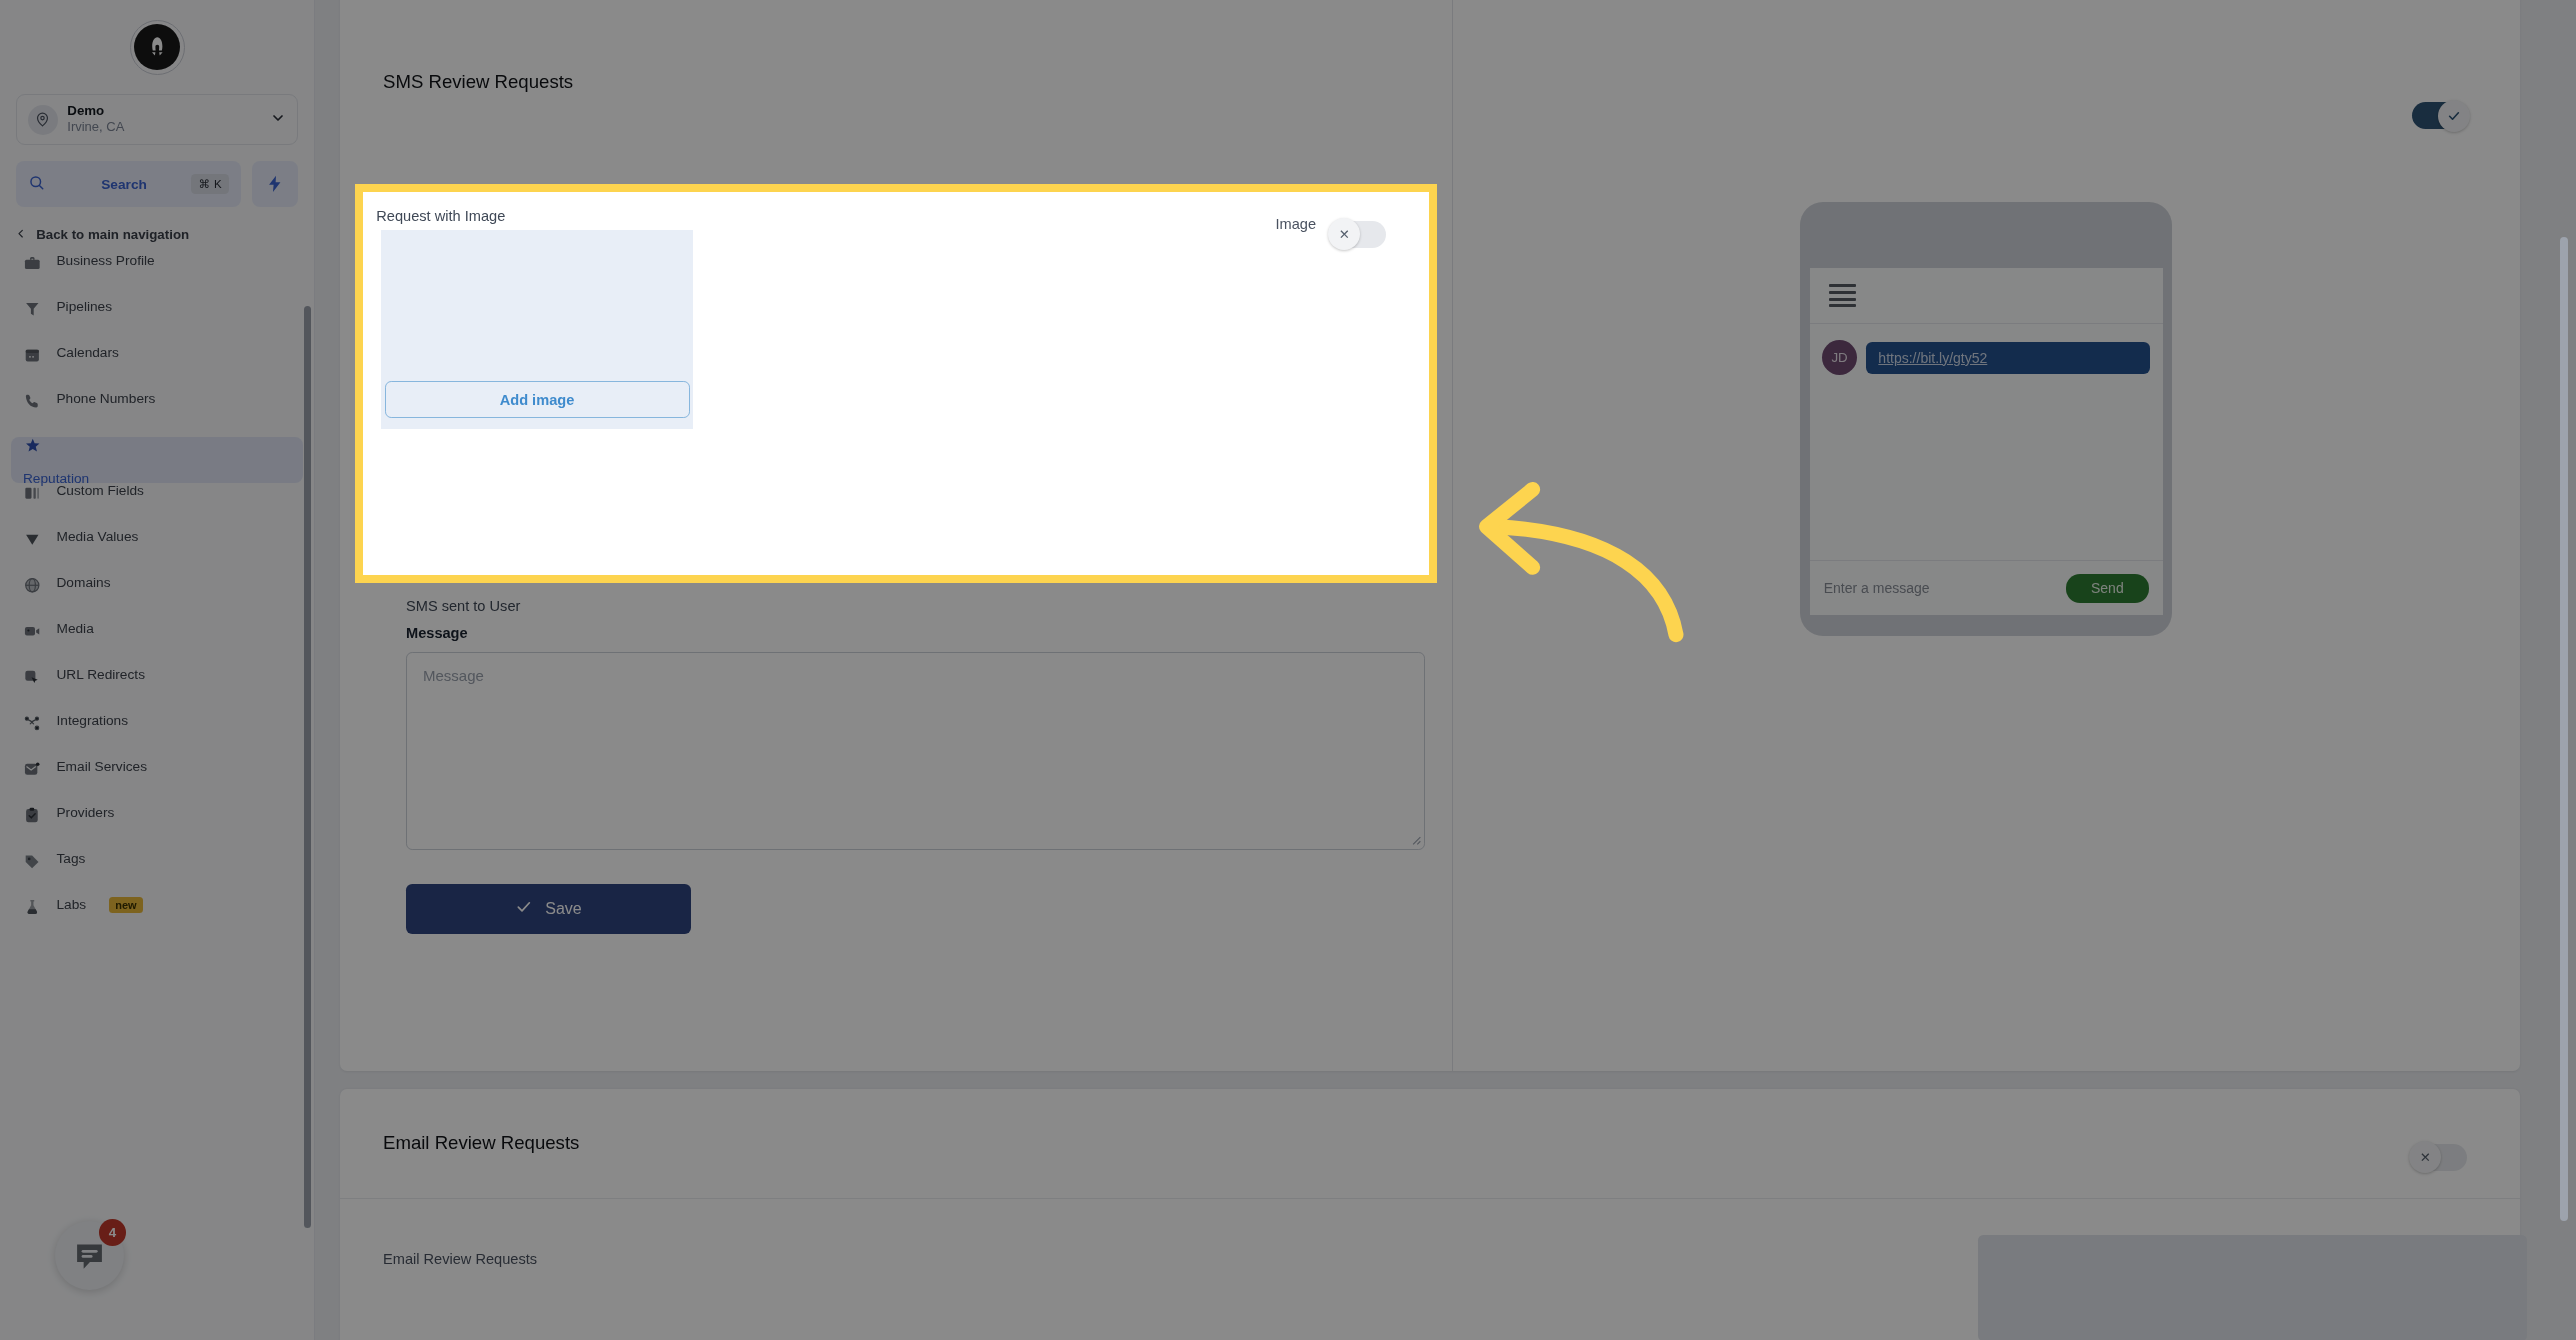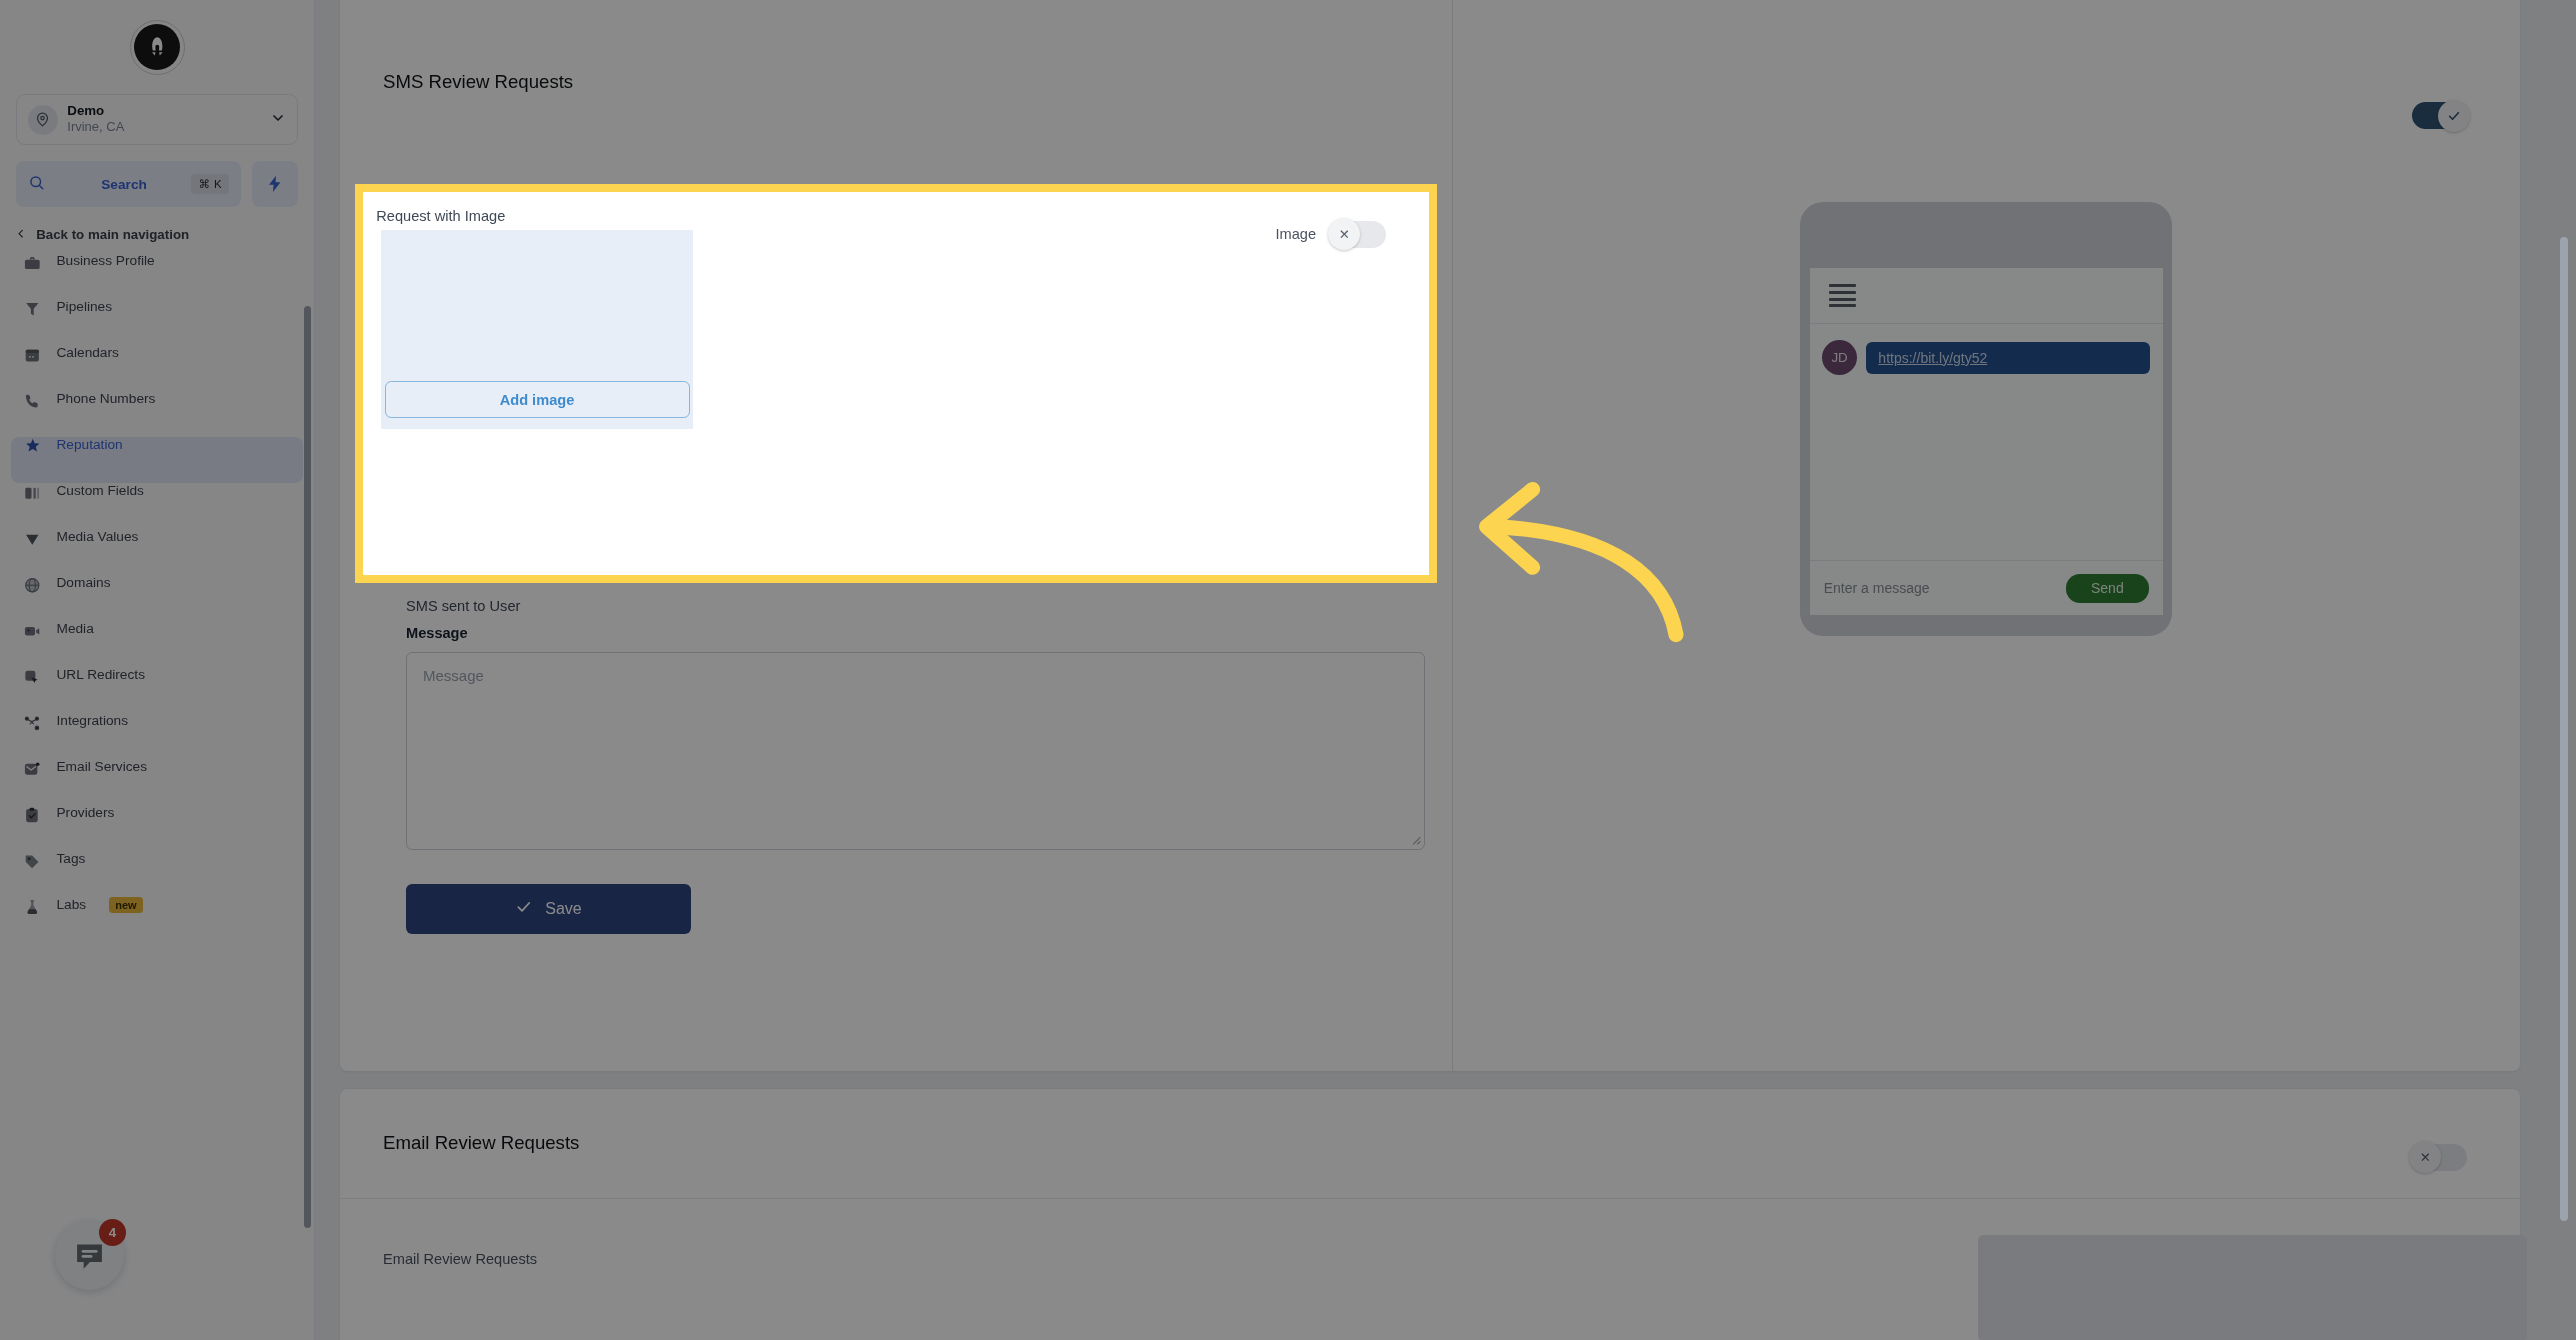--- a/index.html
+++ b/index.html
@@ -75,21 +75,21 @@
     margin: 19.5px 0 0 14px; font-size:13.3px; font-weight:bold; color:#3a3f49;
   }
 
   .navlist { margin-top: 10.6px; padding: 0 10.6px; }
   .navitem {
     display:flex; align-items:flex-start; height: 46px;
     padding: 0 12.4px; border-radius: 8px; gap: 14px;
   }
   .navitem .ico { width:19.5px; height:19.5px; flex:0 0 19.5px; display:flex; align-items:center; justify-content:center; color:#53585f; }
   .navitem .lbl { font-size: 13.7px; color:#3d424b; }
-  .navitem.active { background:#dfe4f4; }
+  .navitem.active { background:#dfe4f4;flex-direction:column; }
   .navitem.active .lbl { color:#3a62cf; }
   .navitem.active .ico { color:#2f4fae; }
   .badge-new {
     background:#e7b83a; color:#3a3000; font-size:11px; font-weight:bold;
     border-radius:3.5px; padding: 1.8px 6.2px; margin-left: 8.9px;
   }
 
   .chat-fab {
     position:absolute; left: 55px; bottom: 51px;
     width: 69px; height: 69px; border-radius: 50%;
@@ -143,21 +143,21 @@
     position:absolute; left: 0px; top: 38px; width: 312px; height: 199px;
     background:#e8eef7;
   }
   .add-image-btn {
     position:absolute; left: 3.5px; bottom: 10.6px; width: 305px; height: 37px;
     border: 1.3px solid #87b6dd; border-radius: 6.2px; background:#e8eef7;
     color:#3f8bcd; font-size: 14.6px; font-weight:bold;
     display:flex; align-items:center; justify-content:center;
   }
   .img-label-right {
-    position:absolute; right: 113px; top: 34px; font-size: 14.6px; color:#4a5260;
+    position:absolute; right: 113px; top: 24px; font-size: 14.6px; color:#4a5260;
   }
 
   
   .form-area { position:absolute; left: 380px; top: 598px; width: 1028px; }
   .sms-sub { font-size: 14.6px; color:#3f4856; }
   .msg-label { font-size: 14.6px; font-weight: bold; color:#1b2330; margin-top: 10.6px; }
   .msg-box {
     margin-top: 10.6px; width: 1019px; height: 198px;
     border:0.9px solid #ccd1d9; border-radius: 6.2px; background:#fff;
     padding: 14px 16px; font-size: 15px; color:#9aa1ad; position:relative;

